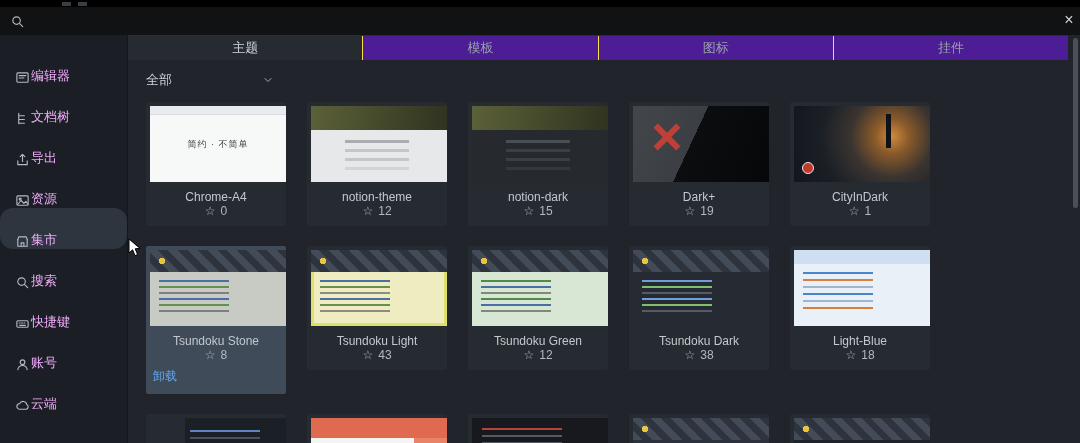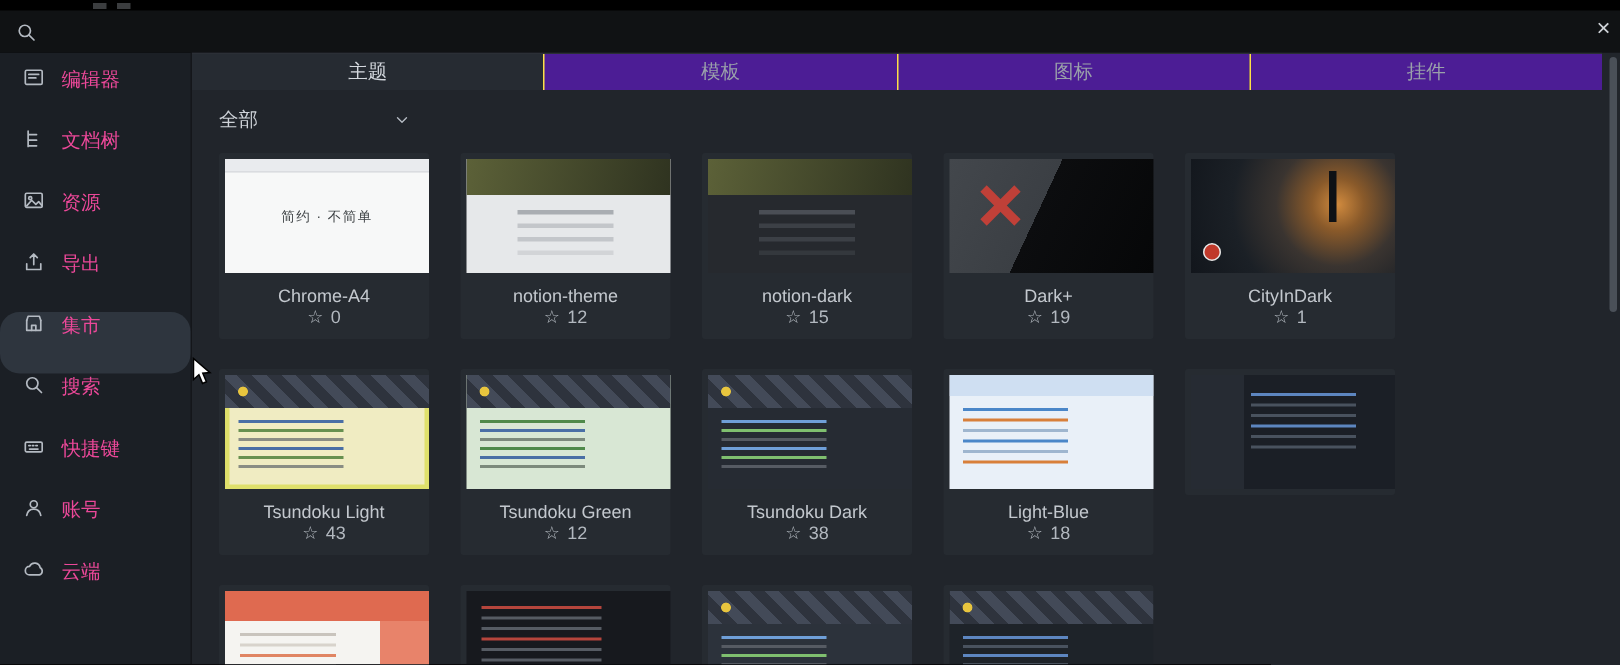--- a/index.html
+++ b/index.html
@@ -15,21 +15,21 @@
   
   .searchbar { height:28px; background:#101214; display:flex; align-items:center; padding:0 10px; gap:8px; position:relative; }
   .searchbar svg { flex:0 0 auto; }
   .searchbar input { flex:1; background:transparent; border:none; outline:none; color:#d0d4da; font-size:13px; }
   .close-btn { position:absolute; right:2px; top:3px; color:#cfd3d8; font-size:16px; line-height:20px; width:18px; text-align:center; cursor:pointer; }
 
   .dialog { display:flex; height:408px; }
 
   
   .sidebar { width:128px; background:#1b1f25; padding-top:9px; border-right:1px solid #14161a; flex:0 0 auto; }
-  .side-item { height:41px; display:flex; align-items:flex-start; gap:11px; padding-left:15px; color:#ec4899; font-size:13px; cursor:pointer; }
+  .side-item { height:41px; display:flex; align-items:flex-end; gap:1px; padding-left:15px; color:#f0abfc; font-size:13px; cursor:pointer; }
   .side-item.active { background:#2e353e;border-radius:13px; }
   .side-item .ic { width:15px; height:15px; display:inline-flex; }
 
   
   .main { flex:1; background:#21252b; position:relative; overflow:hidden; }
   .tabbar { display:flex; height:25px; margin-right:12px; background:#17191e; border-top:1px solid #2b2f36; }
   .tab { flex:1; display:flex; align-items:center; justify-content:center; font-size:13px; color:#9aa1aa; background:#4c1d95; border-left:1px solid #fde047; cursor:pointer; }
   .tab:first-child { border-left:none; }
   .tab.active { background:#262b32; color:#d4d8de; }
 
@@ -142,35 +142,35 @@
         <span class="ic">
             <svg class="ic-s" width="15" height="15" viewBox="0 0 16 16">
               <path d="M4 2.5v11M4 5h6M4 9h6M4 13h6"></path>
             </svg>
           </span>
         <span>文档树</span>
       </div>
       <div class="side-item">
         <span class="ic">
             <svg class="ic-s" width="15" height="15" viewBox="0 0 16 16">
+              <path d="M8 2.5v7.5M5.5 5l2.5-2.5L10.5 5"></path>
+              <path d="M3 9.5v4h10v-4"></path>
+            </svg>
+          </span>
+        <span>导出</span>
+      </div>
+      <div class="side-item">
+        <span class="ic">
+            <svg class="ic-s" width="15" height="15" viewBox="0 0 16 16">
               <rect x="2" y="3" width="12" height="10" rx="1"></rect>
               <circle cx="5.5" cy="6.5" r="1.1"></circle>
               <path d="M3 12l3.5-4 3 3 2-2 2.5 3"></path>
             </svg>
           </span>
         <span>资源</span>
-      </div>
-      <div class="side-item">
-        <span class="ic">
-            <svg class="ic-s" width="15" height="15" viewBox="0 0 16 16">
-              <path d="M8 2.5v7.5M5.5 5l2.5-2.5L10.5 5"></path>
-              <path d="M3 9.5v4h10v-4"></path>
-            </svg>
-          </span>
-        <span>导出</span>
       </div>
       <div class="side-item active">
         <span class="ic">
             <svg class="ic-s" width="15" height="15" viewBox="0 0 16 16">
               <path d="M3 6l1-3h8l1 3"></path>
               <path d="M3 6v7h10V6"></path>
               <path d="M6.5 13V9.5h3V13"></path>
             </svg>
           </span>
         <span>集市</span>
@@ -280,20 +280,31 @@
           <div class="thumb t-city"></div>
           <div class="meta">
               <span>CityInDark</span>
               <span class="stars">
                 <span class="star-ic"></span>
                 <span>1</span>
               </span>
             </div>
         </div>
 
+        <div class="card selected">
+          <div class="thumb t-ts t-ts-stone"></div>
+          <div class="meta">
+              <span>Tsundoku Stone</span>
+              <span class="stars">
+                <span class="star-ic"></span>
+                <span>8</span>
+              </span>
+            </div>
+          <div class="uninstall">卸载</div>
+        </div>
 
         <div class="card">
           <div class="thumb t-ts t-ts-light"></div>
           <div class="meta">
               <span>Tsundoku Light</span>
               <span class="stars">
                 <span class="star-ic"></span>
                 <span>43</span>
               </span>
             </div>

